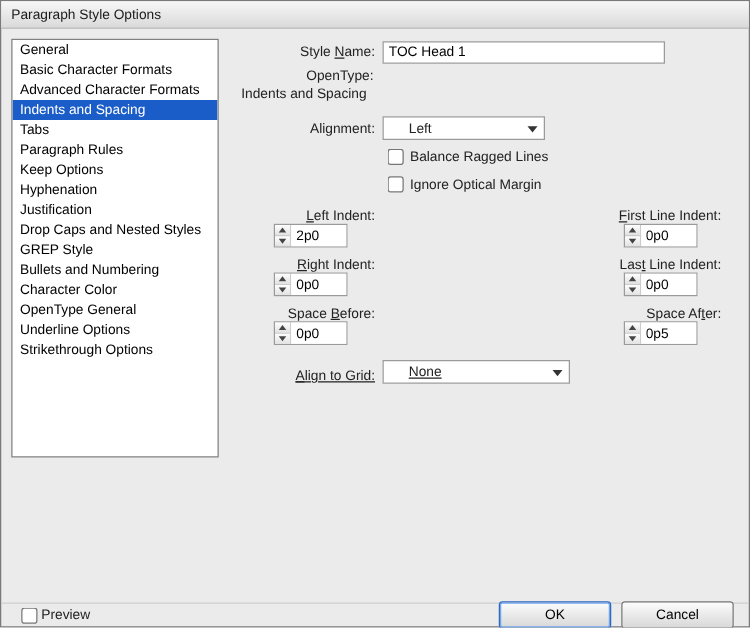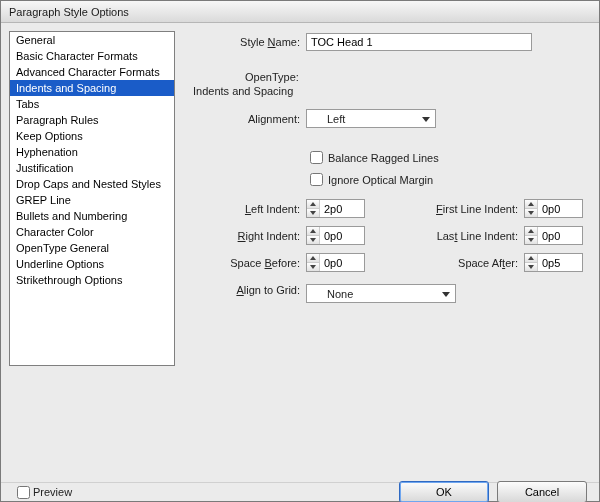--- a/index.html
+++ b/index.html
@@ -52,21 +52,21 @@
     background: #1a5cc8;
     color: #fff;
   }
   .main {
     flex: 1;
     padding: 2px 8px 8px 16px;
   }
   .row {
     display: flex;
     align-items: center;
-    margin-bottom: 20px;
+    margin-bottom: 4px;
   }
   .lbl {
     text-align: right;
     padding-right: 6px;
     width: 115px;
   }
   .lbl u { text-decoration: underline; }
   input[type="text"] {
     border: 1px solid #9a9a9a;
     background: #fff;
@@ -101,21 +101,21 @@
     align-items: center;
     margin: 3px 0 3px 115px;
   }
   .chkrow input { margin-right: 5px; }
   .two-col {
     display: flex;
     justify-content: space-between;
     margin-top: 10px;
   }
   .col { display: flex; flex-direction: column; gap: 8px; }
-  .field-row { display: flex; align-items: center; }
+  .field-row { display: flex; align-items: center; flex-direction: column; }
   .field-lbl { text-align: right; padding-right: 6px; width: 115px; }
   .field-lbl2 { text-align: right; padding-right: 6px; width: 110px; }
   .spinput {
     display: inline-flex;
     border: 1px solid #9a9a9a;
     background: #fff;
     height: 19px;
     align-items: stretch;
   }
   .spin-btns {
@@ -148,21 +148,21 @@
     border-top: 4px solid #444;
   }
   .spin-val {
     border: none;
     width: 44px;
     height: 100%;
     padding: 0 4px;
     font: inherit;
     outline: none;
   }
-  .grid-row { margin-top: 12px; display: flex; align-items: flex-start; }
+  .grid-row { margin-top: 12px; display: flex; align-items: flex-end; text-decoration: underline; }
   .footer {
     position: absolute;
     left: 0; right: 0; bottom: 0;
     height: 19px;
     display: flex;
     align-items: center;
     padding: 0 12px;
     border-top: 1px solid #d0d0d0;
   }
   .footer .chk { display: flex; align-items: center; }
@@ -200,21 +200,21 @@
         <div class="sidebar-item">General</div>
         <div class="sidebar-item">Basic Character Formats</div>
         <div class="sidebar-item">Advanced Character Formats</div>
         <div class="sidebar-item sel">Indents and Spacing</div>
         <div class="sidebar-item">Tabs</div>
         <div class="sidebar-item">Paragraph Rules</div>
         <div class="sidebar-item">Keep Options</div>
         <div class="sidebar-item">Hyphenation</div>
         <div class="sidebar-item">Justification</div>
         <div class="sidebar-item">Drop Caps and Nested Styles</div>
-        <div class="sidebar-item">GREP Line</div>
+        <div class="sidebar-item">GREP Style</div>
         <div class="sidebar-item">Bullets and Numbering</div>
         <div class="sidebar-item">Character Color</div>
         <div class="sidebar-item">OpenType General</div>
         <div class="sidebar-item">Underline Options</div>
         <div class="sidebar-item">Strikethrough Options</div>
       </div>
 
     <div class="main">
 
       <div class="row">

